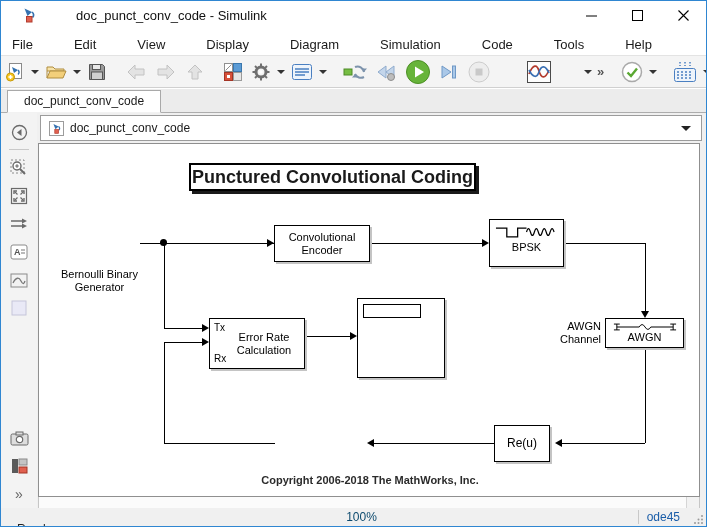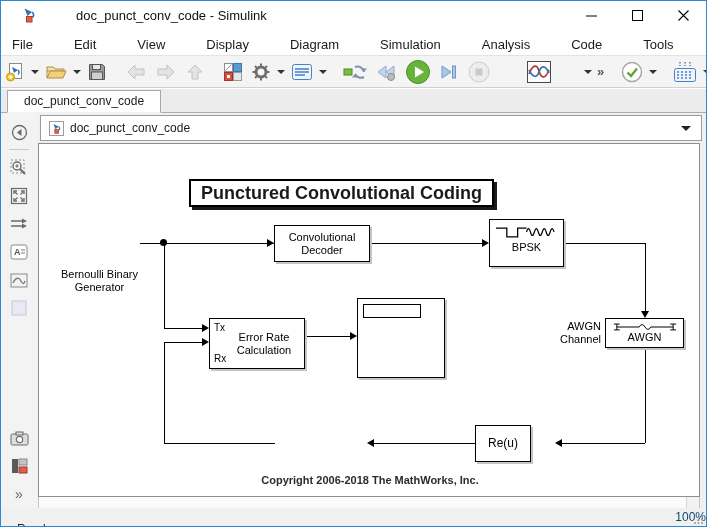--- a/index.html
+++ b/index.html
@@ -62,21 +62,21 @@
                  border:1px solid #c6c6c6; border-top:none; }
   .scrollcorner { position:absolute; right:0; top:0; width:13px; height:100%; border-left:1px solid #d5d5d5; background:#f2f2f2; }
 
   
   .block { position:absolute; background:#fff; border:1px solid #000; box-shadow:2px 2px 0 #c4c4c4;
            display:flex; align-items:center; justify-content:center; text-align:center;
            font-size:11px; line-height:13px; color:#000; }
   .pre { white-space:pre-line; }
   .blabel { position:absolute; text-align:center; font-size:11px; line-height:13px; color:#000; }
   .dtitle { position:absolute; left:150px; top:19px; border:2px solid #000; background:#fff;
-            box-shadow:3px 3px 0 #1a1a1a; font-size:18px; font-weight:bold; padding:1px 10px; line-height:22px;margin-top:16px; }
+            box-shadow:3px 3px 0 #1a1a1a; font-size:18px; font-weight:bold; padding:1px 1px; line-height:22px; }
   .wh { position:absolute; height:1px; background:#000; }
   .wv { position:absolute; width:1px; background:#000; }
   .dot { position:absolute; width:7px; height:7px; border-radius:50%; background:#000; }
   .ar, .al, .ad { position:absolute; width:0; height:0; }
   .ar { border-top:4px solid transparent; border-bottom:4px solid transparent; border-left:7px solid #000; }
   .al { border-top:4px solid transparent; border-bottom:4px solid transparent; border-right:7px solid #000; }
   .ad { border-left:4px solid transparent; border-right:4px solid transparent; border-top:7px solid #000; }
   .port { position:absolute; font-size:10px; line-height:10px; }
   .copyright { position:absolute; left:0; top:330px; width:662px; text-align:center; font-size:11px; color:#2b2b2b;font-weight:bold; }
 
@@ -121,21 +121,20 @@
     </div>
   </div>
 
   <div class="menubar">
     <span class="menuitem">File</span>
     <span class="menuitem">Edit</span>
     <span class="menuitem">View</span>
     <span class="menuitem">Display</span>
     <span class="menuitem">Diagram</span>
     <span class="menuitem">Simulation</span>
-    <span class="menuitem">Analysis</span>
     <span class="menuitem">Code</span>
     <span class="menuitem">Tools</span>
     <span class="menuitem">Help</span>
   </div>
 
   <div class="toolbar">
     <div class="tbtn">
       <svg width="20" height="20" viewBox="0 0 20 20">
         <rect x="4.5" y="1.5" width="12" height="15" fill="#fff" stroke="#8a8a8a"></rect>
         <path d="M7 5 L13 8 L9 11 Z" fill="#3572b0"></path>
@@ -384,21 +383,21 @@
       <div class="ar" style="left:163px;top:194px"></div>
       <div class="ar" style="left:311px;top:188px"></div>
       <div class="al" style="left:516px;top:295px"></div>
       <div class="al" style="left:328px;top:295px"></div>
       <div class="ad" style="left:602px;top:167px"></div>
 
       <div class="blabel pre" style="left:0px;top:124px;width:121px">Bernoulli Binary
 Generator</div>
 
       <div class="block pre" style="left:235px;top:81px;width:96px;height:37px">Convolutional
-Decoder</div>
+Encoder</div>
 
       <div class="block" style="left:450px;top:75px;width:75px;height:48px;flex-direction:column;justify-content:flex-start">
         <svg width="65" height="17" viewBox="0 0 66 17" style="margin-top:4px">
           <path d="M2 4 H13 V13 H24 V4 H33" fill="none" stroke="#000" stroke-width="1.3"></path>
           <path d="M33 8 q2 -7 4 0 q2 7 4 0 q2 -7 4 0 q2 7 4 0 q2 -7 4 0 q2 7 4 0 q2 -7 4 0" fill="none" stroke="#000" stroke-width="1.2"></path>
         </svg>
         <span>BPSK</span>
       </div>
 
       <div class="block" style="left:566px;top:174px;width:79px;height:30px;flex-direction:column;justify-content:flex-start">
@@ -417,33 +416,37 @@
         <span class="port" style="left:4px;bottom:4px">Rx</span>
         <span class="pre">Error Rate
 Calculation</span>
       </div>
 
       <div class="block" style="left:318px;top:154px;width:88px;height:80px">
         <div style="position:absolute;left:5px;top:5px;width:58px;height:14px;border:1px solid #000"></div>
       </div>
 
 
-      <div class="block" style="left:436px;top:281px;width:56px;height:37px;font-size:12px">Re(u)</div>
+      <div class="block" style="left:455px;top:281px;width:56px;height:37px;font-size:12px">Re(u)</div>
 
       <div class="copyright">Copyright 2006-2018 The MathWorks, Inc.</div>
     </div>
 
     <div class="scrollstrip">
       <div class="scrollcorner"></div>
     </div>
   </div>
 
   <div class="statusbar">
     <span class="st-left">Ready</span>
     <span class="st-center">100%</span>
+    <span class="st-right">
+      <span class="st-div"></span>
+      <span class="solver">ode45</span>
+    </span>
     <svg class="grip" viewBox="0 0 10 10">
       <g fill="#9a9a9a">
           <circle cx="8" cy="2" r="1"></circle>
           <circle cx="8" cy="5.5" r="1"></circle>
           <circle cx="4.5" cy="5.5" r="1"></circle>
           <circle cx="8" cy="9" r="1"></circle>
           <circle cx="4.5" cy="9" r="1"></circle>
           <circle cx="1" cy="9" r="1"></circle>
         </g>
     </svg>

